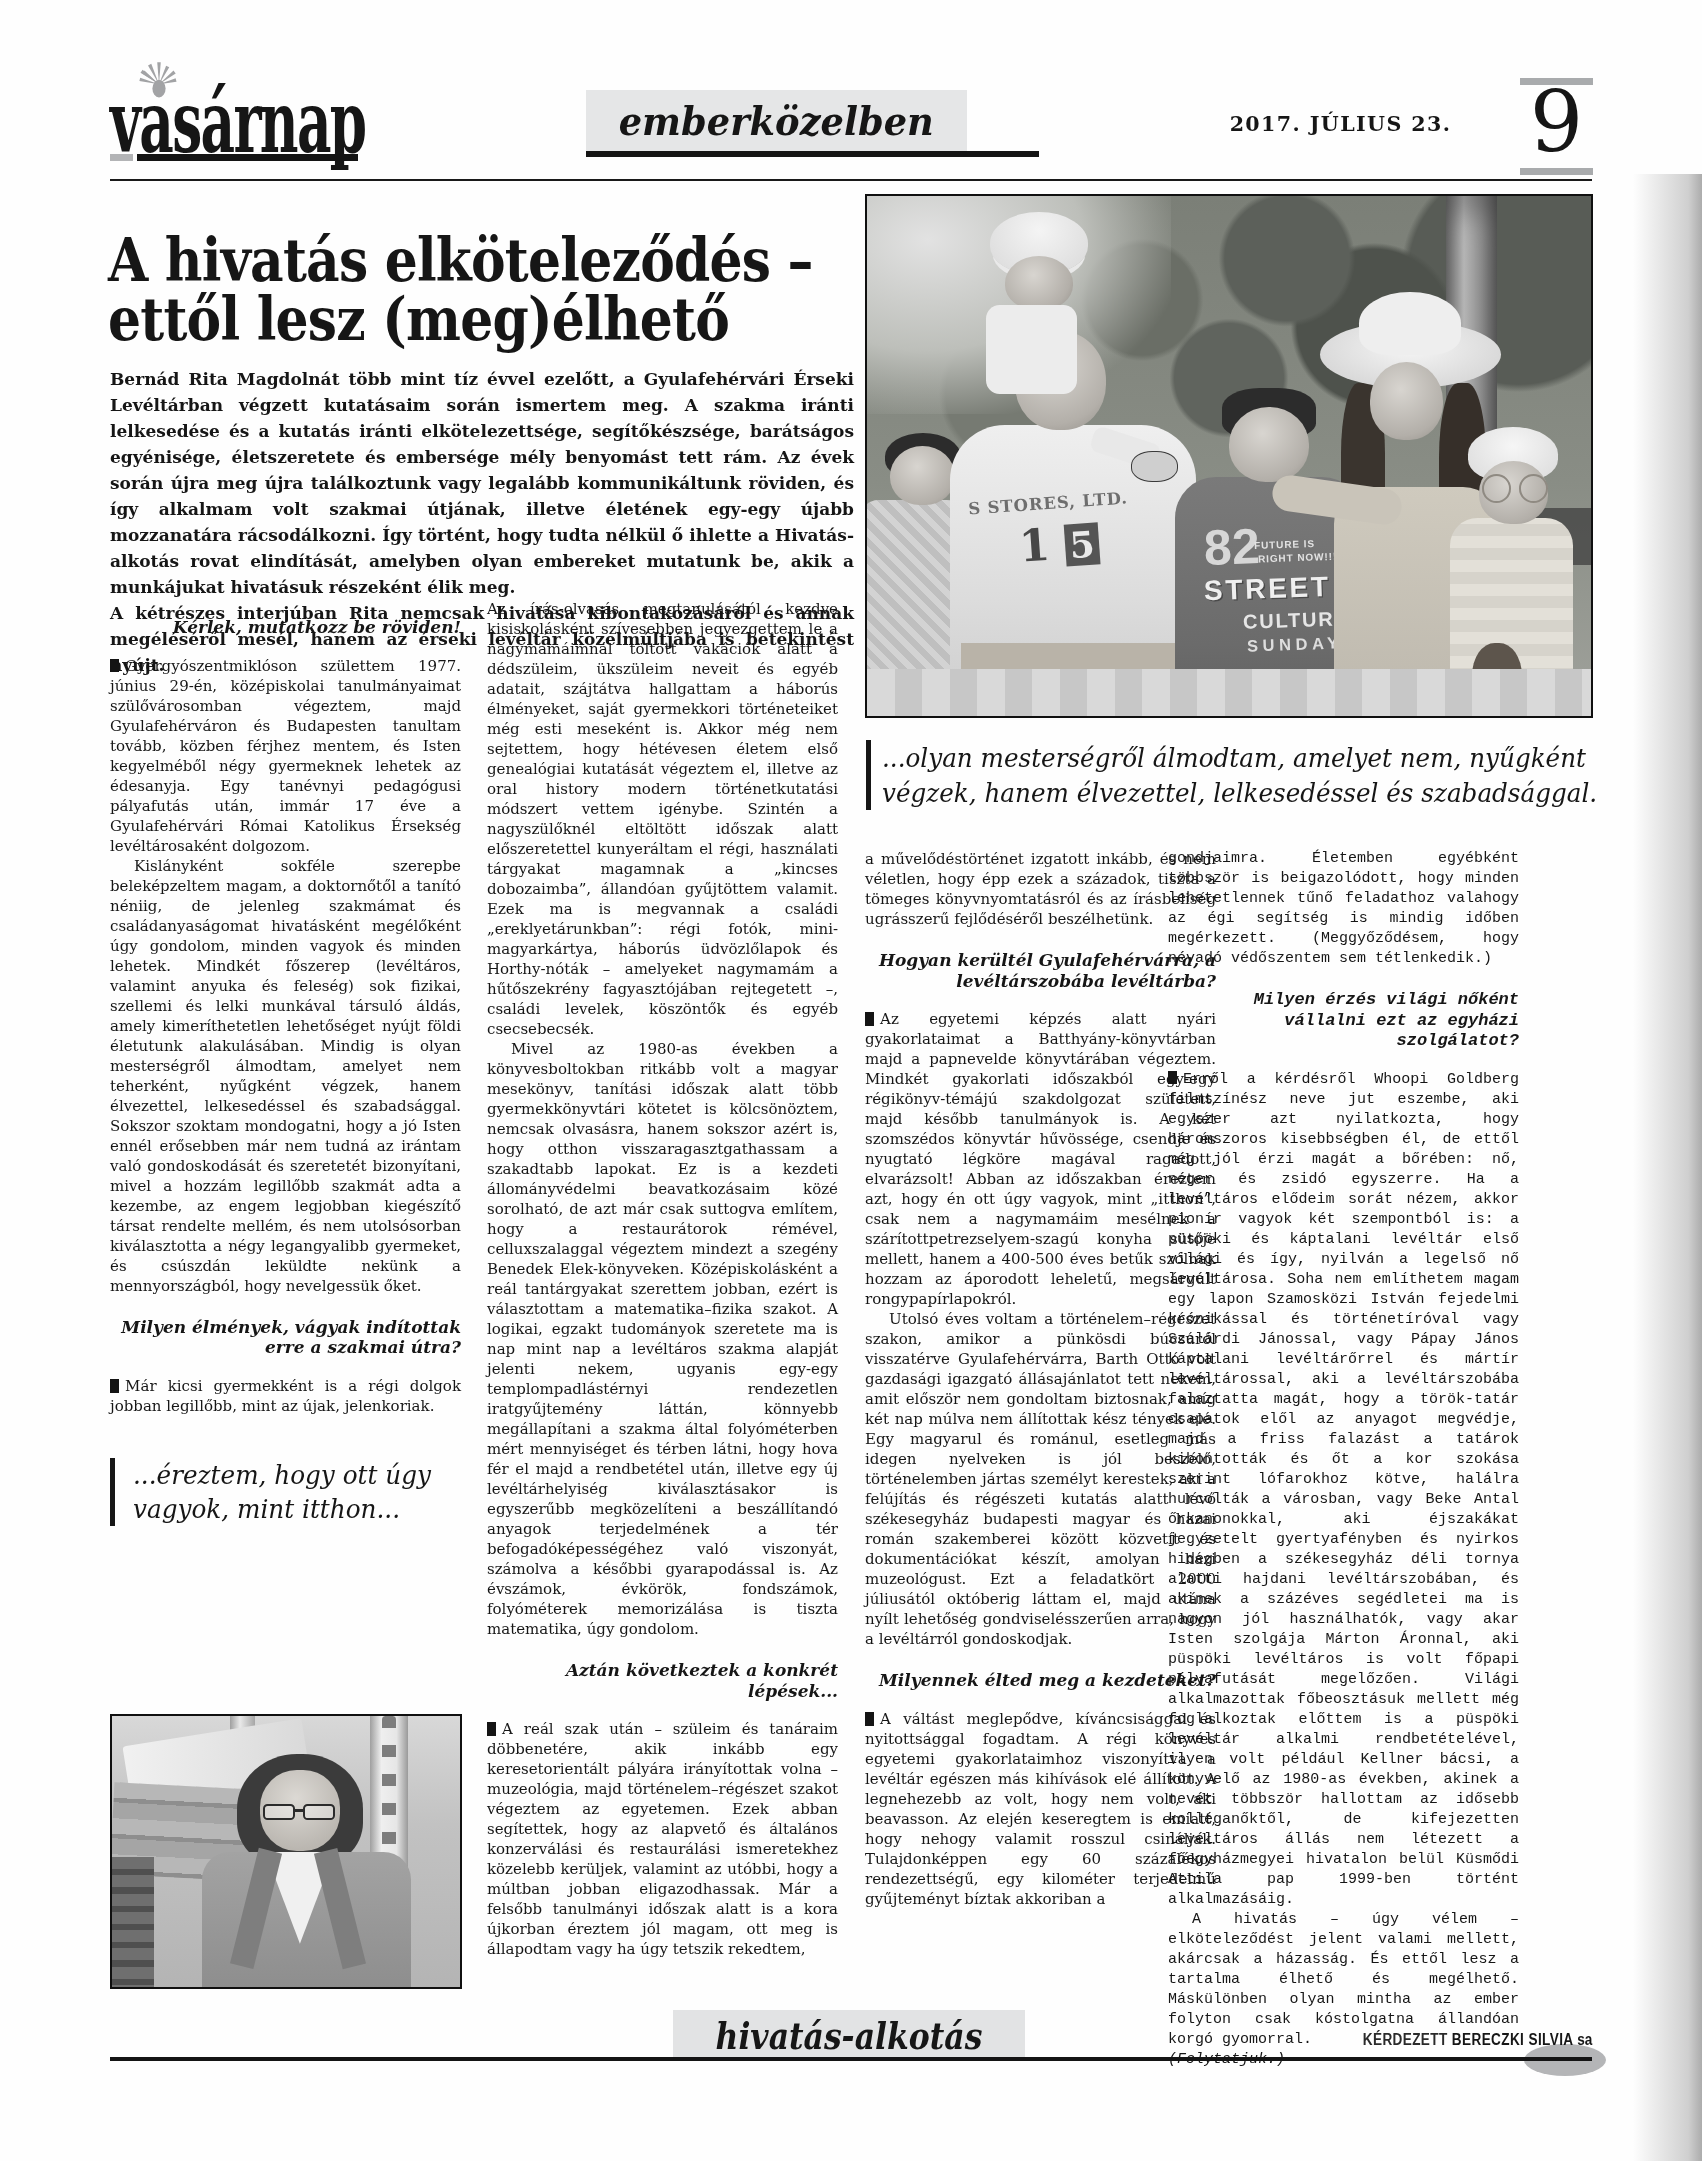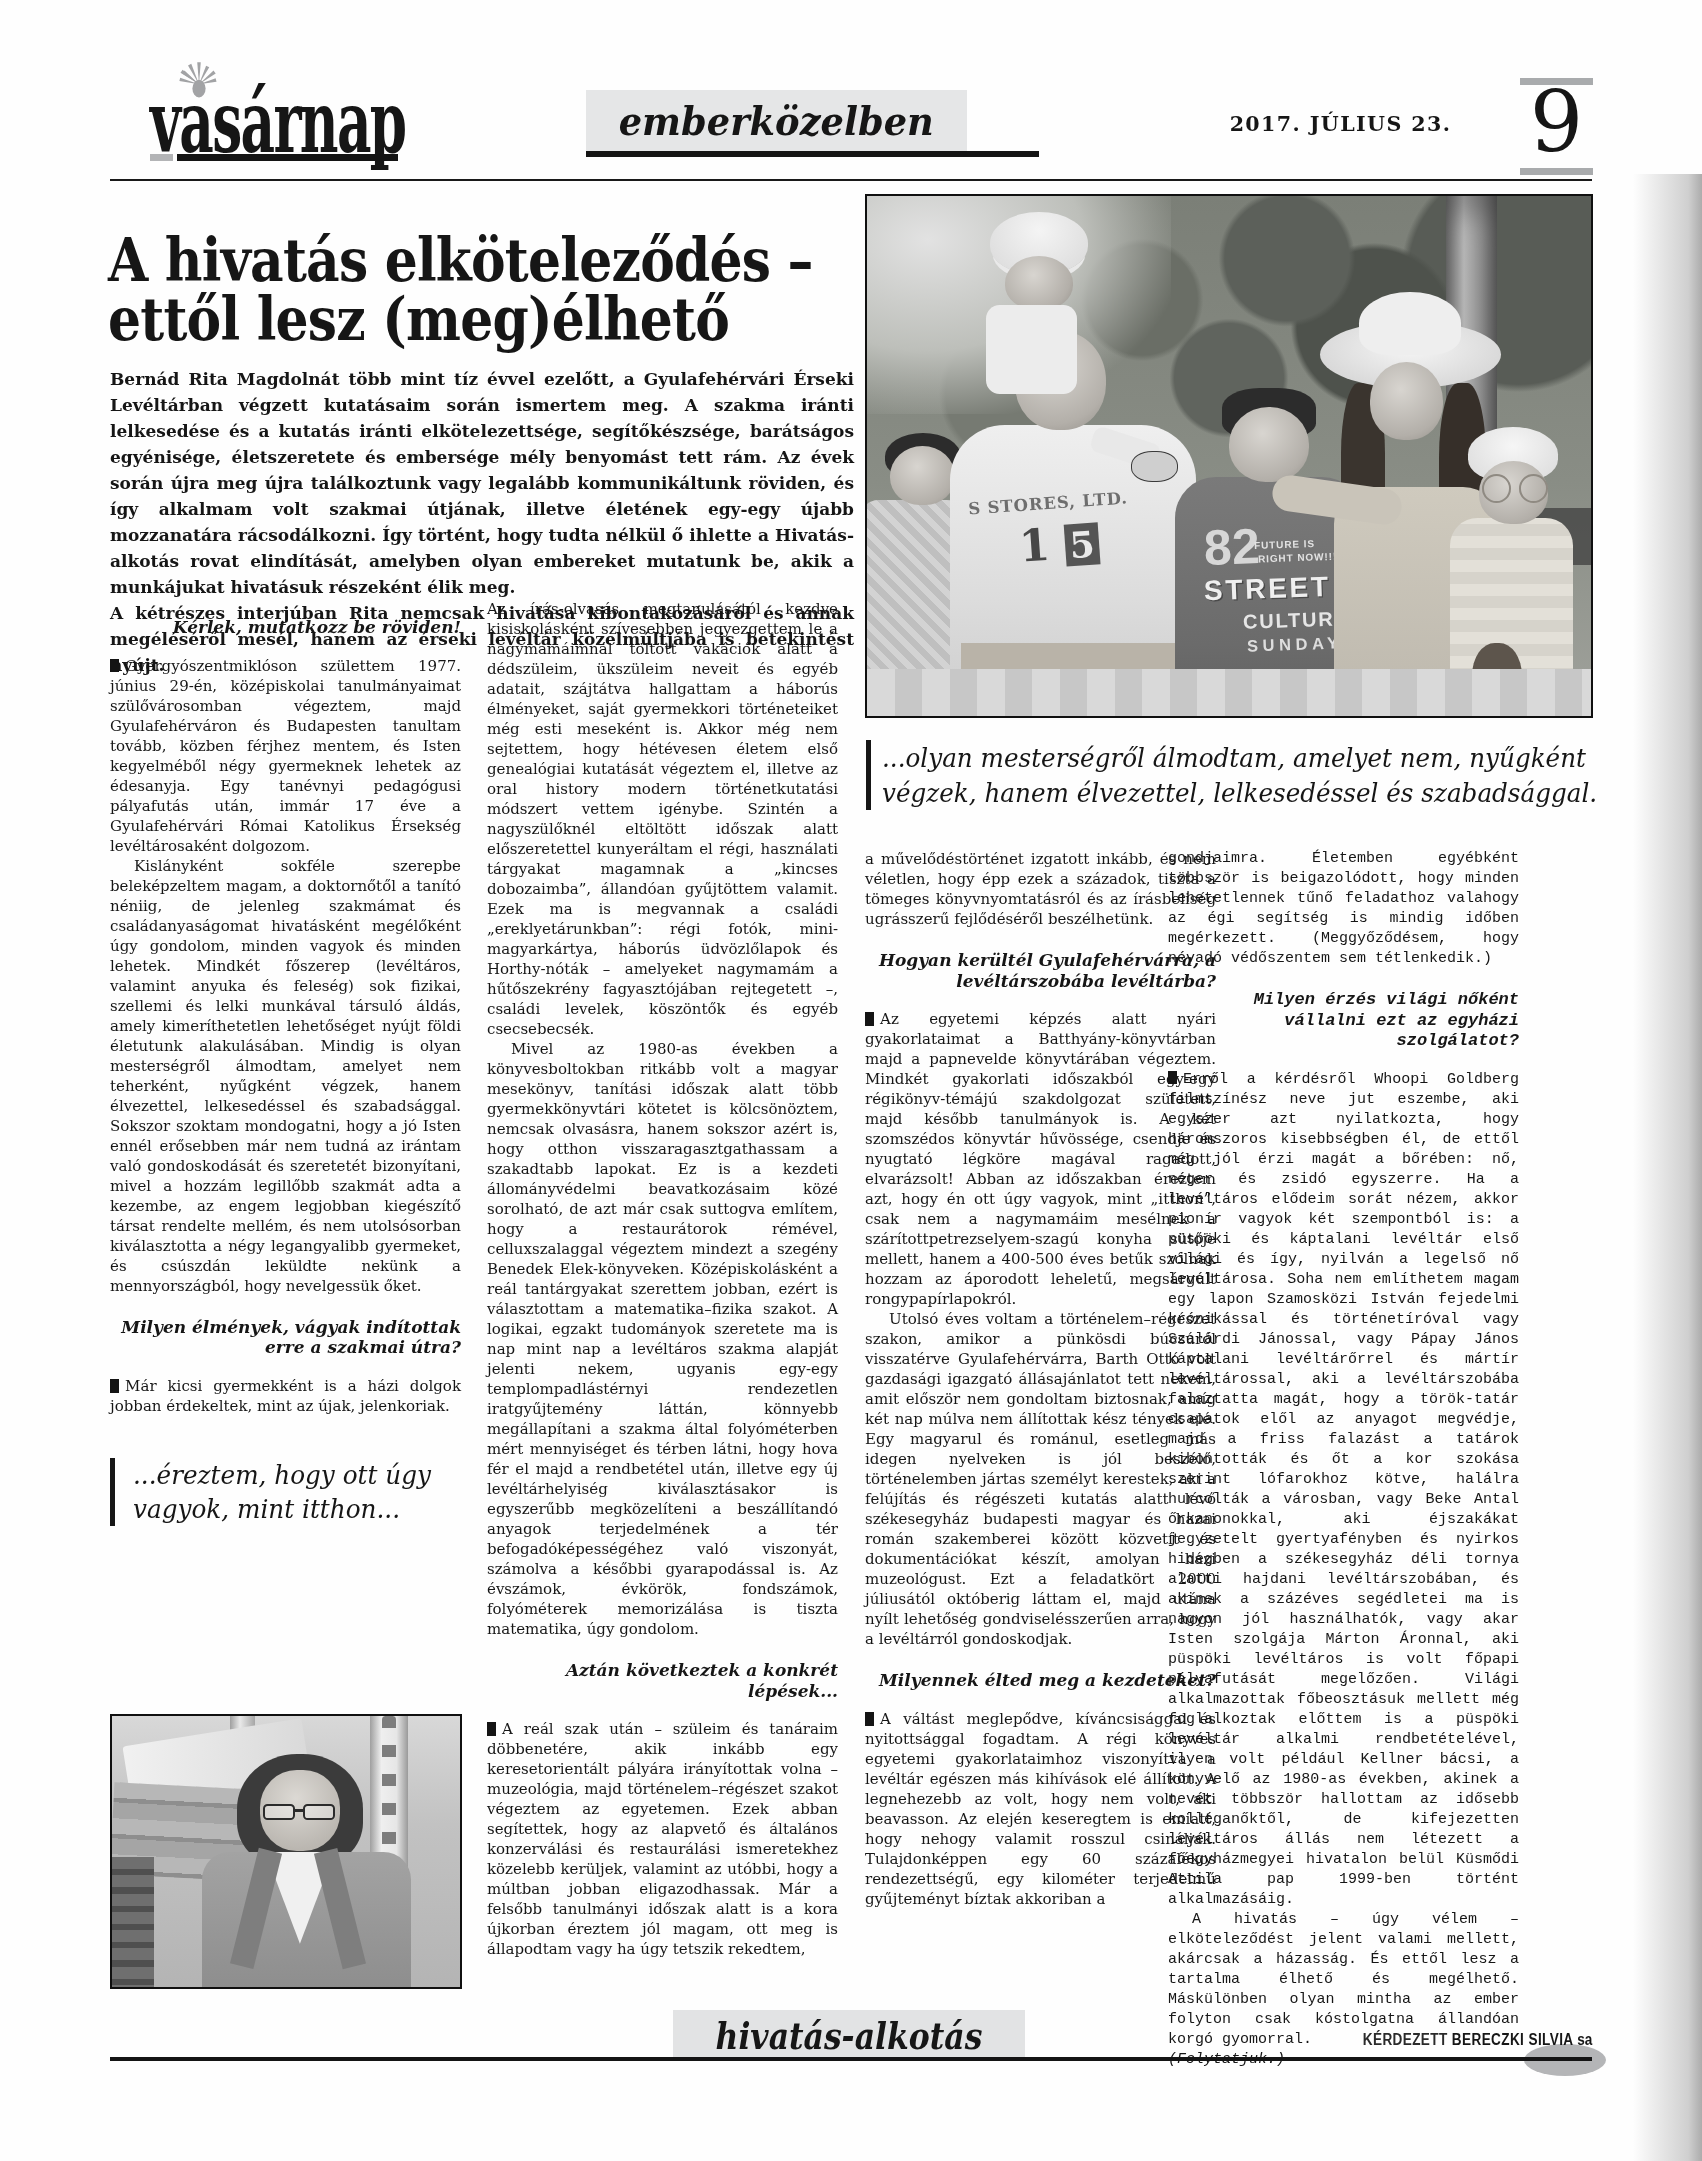--- a/index.html
+++ b/index.html
@@ -1,21 +1,21 @@
 <!DOCTYPE html>
 <html lang="hu" style="font-size:7.3px"><head>
 <meta charset="utf-8">
 <style>
   * { margin:0; padding:0; box-sizing:border-box; }
   html,body { width:1702px; height:2161px; background:#ffffff; }
   body { font-family:"DejaVu Serif","Liberation Serif",serif; color:#161616; position:relative; overflow:hidden; }
   .page { position:absolute; inset:0; background:#fefefe; }
 
   
-  .logo-wrap { position:absolute; left:110px; top:68px; width:256px; height:96px;margin-left:40px; }
+  .logo-wrap { position:absolute; left:110px; top:68px; width:256px; height:96px; }
   .logo-text { position:absolute; left:0; top:2.7px; font-size:86px; font-weight:bold; letter-spacing:-2.7px; transform:scaleX(.62); transform-origin:left; white-space:nowrap; }
   .logo-sun { position:absolute; left:26.5px; top:-8.2px; width:44px; height:44px; }
   .logo-under-gray { position:absolute; left:0; top:86px; width:23px; height:7.3px; background:#b3b4b6; }
   .logo-under-black { position:absolute; left:26.5px; top:86px; width:221px; height:7.3px; background:#141414; }
 
   .section-badge { position:absolute; left:586px; top:90px; width:381px; height:61px; background:#e5e6e7; display:flex; align-items:center; justify-content:center; }
   .section-badge span { font-size:40px; font-weight:bold; font-style:italic; transform:scaleX(.92); white-space:nowrap; }
   .section-underline { position:absolute; left:586px; top:151px; width:453px; height:6px; background:#141414; }
 
   .issue-date { position:absolute; left:1208px; top:112px; width:265px; text-align:center; font-size:20.6px; font-weight:bold; letter-spacing:1.4px; white-space:nowrap; }
@@ -234,21 +234,21 @@
   <div class="pq photo-quote">
     <div class="ln">...olyan mesterségről álmodtam, amelyet nem, nyűgként</div>
     <div class="ln">végzek, hanem élvezettel, lelkesedéssel és szabadsággal.</div>
   </div>
 
   <div class="col col-1">
     <div class="subhead first">Kérlek, mutatkozz be röviden!</div>
     <p><span class="mk"></span><span>Gyergyószentmiklóson születtem 1977. június 29-én, középiskolai tanulmányaimat szülővárosomban végeztem, majd Gyulafehérváron és Budapesten tanultam tovább, közben férjhez mentem, és Isten kegyelméből négy gyermeknek lehetek az édesanyja. Egy tanévnyi pedagógusi pályafutás után, immár 17 éve a Gyulafehérvári Római Katolikus Érsekség levéltárosaként dolgozom.</span></p>
     <p class="ind">Kislányként sokféle szerepbe beleképzeltem magam, a doktornőtől a tanító néniig, de jelenleg szakmámat és családanyaságomat hivatásként megélőként úgy gondolom, minden vagyok és minden lehetek. Mindkét főszerep (levéltáros, valamint anyuka és feleség) sok fizikai, szellemi és lelki munkával társuló áldás, amely kimeríthetetlen lehetőséget nyújt földi életutunk alakulásában. Mindig is olyan mesterségről álmodtam, amelyet nem teherként, nyűgként végzek, hanem élvezettel, lelkesedéssel és szabadsággal. Sokszor szoktam mondogatni, hogy a jó Isten ennél erősebben már nem tudná az irántam való gondoskodását és szeretetét bizonyítani, mivel a hozzám legillőbb szakmát adta a kezembe, az engem legjobban kiegészítő társat rendelte mellém, és nem utolsósorban kiválasztotta a négy legangyalibb gyermeket, és csúszdán leküldte nekünk a mennyországból, hogy nevelgessük őket.</p>
     <div class="subhead">Milyen élmények, vágyak indítottak erre a szakmai útra?</div>
-    <p><span class="mk"></span><span>Már kicsi gyermekként is a házi dolgok jobban érdekeltek, mint az újak, jelenkoriak.</span></p>
+    <p><span class="mk"></span><span>Már kicsi gyermekként is a régi dolgok jobban legillőbb, mint az újak, jelenkoriak.</span></p>
     <div class="pq col-quote">
       <div class="ln">...éreztem, hogy ott úgy</div>
       <div class="ln">vagyok, mint itthon...</div>
     </div>
   </div>
 
   <div class="portrait">
     <div class="pt-bg"></div>
     <div class="pt-upright2"></div>
     <div class="pt-paper"></div>

